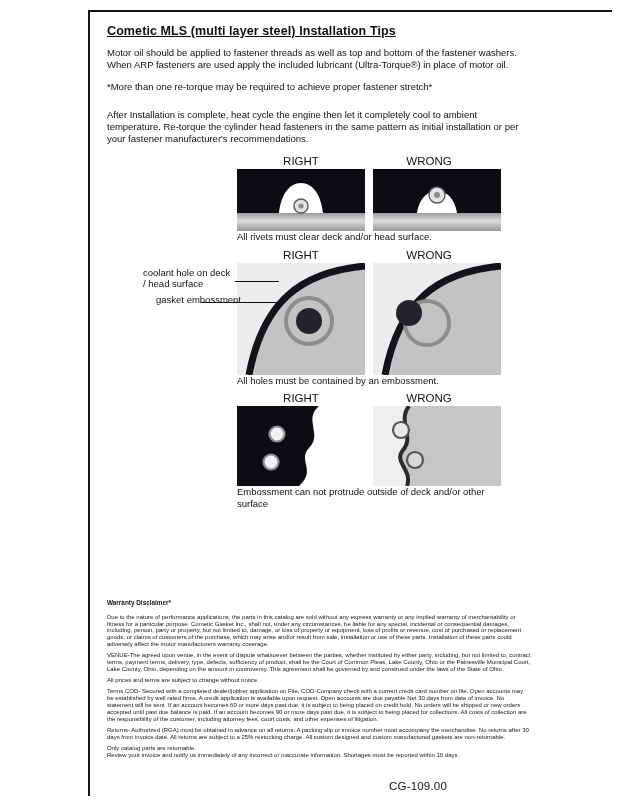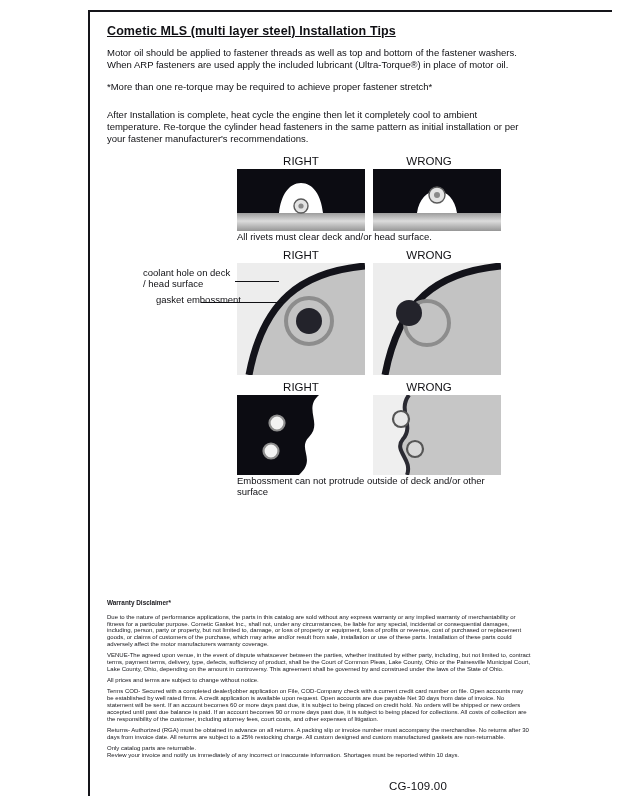--- a/index.html
+++ b/index.html
@@ -98,20 +98,21 @@
           <circle cx="72" cy="58" r="13" fill="#23232b"></circle>
         </svg>
         <svg width="128" height="112" viewBox="0 0 128 112">
           <rect width="128" height="112" fill="#ededed"></rect>
           <path d="M128,3 C64,9 26,38 12,112 L128,112 Z" fill="#c3c3c3"></path>
           <path d="M128,3 C64,9 26,38 12,112" fill="none" stroke="#13131a" stroke-width="7"></path>
           <circle cx="54" cy="60" r="22" fill="none" stroke="#8d8d8d" stroke-width="4"></circle>
           <circle cx="36" cy="50" r="13" fill="#23232b"></circle>
         </svg>
       </div>
+      <div class="caption">All holes must be contained by an embossment.</div>
     </div>
 
     <div class="diagram-row">
       <div class="rw-labels">
         <span>RIGHT</span>
         <span>WRONG</span>
       </div>
       <div class="panels">
         <svg width="128" height="80" viewBox="0 0 128 80">
           <path d="M0,0 H82 C66,14 86,28 72,42 C60,54 80,64 62,80 H0 Z" fill="#0c0c12"></path>

